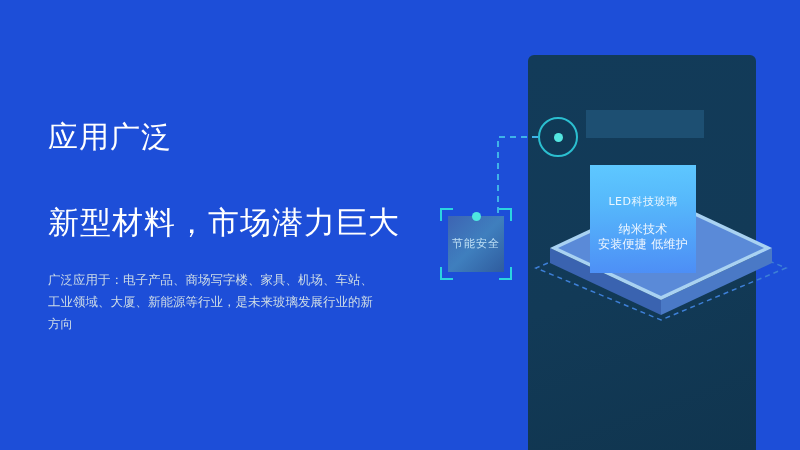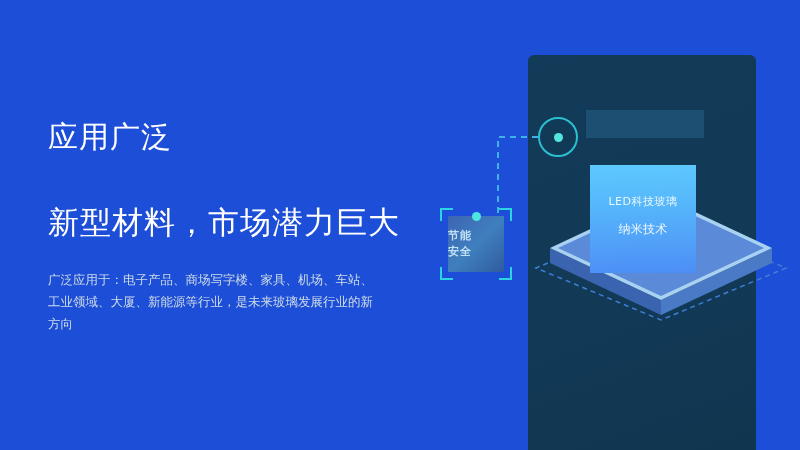--- a/index.html
+++ b/index.html
@@ -96,23 +96,23 @@
     height: 72px;
   }
   .feature-card {
     position: absolute;
     left: 8px;
     top: 8px;
     width: 56px;
     height: 56px;
     background: linear-gradient(135deg, #3d64b3 0%, #3f7fbe 50%, #2f5c9e 100%);
     display: flex;
-    flex-direction: column;
+    flex-direction: row;
+    align-items: center;
     justify-content: center;
-    font-weight: bold;
   }
   .feature-card .fc-line {
     color: #bfe0f5;
     font-size: 11px;
     line-height: 16px;
     letter-spacing: 1px;
   }
   .corner {
     position: absolute;
     width: 11px;
@@ -229,16 +229,17 @@
     <polygon points="133,8 244,60 133,112 22,60" fill="#a9d2f2"></polygon>
     <polygon points="133,12 236,60 133,108 30,60" fill="#4f7fd4" opacity="0.88"></polygon>
   </svg>
 
   <div class="glass-back"></div>
 
   <div class="glass-panel">
     <div class="glass-title">LED科技玻璃</div>
     <div class="glass-subs">
       <div class="sub">纳米技术</div>
+      <div class="sub">安装便捷 低维护</div>
     </div>
   </div>
 
 </div>
 
 </body></html>

